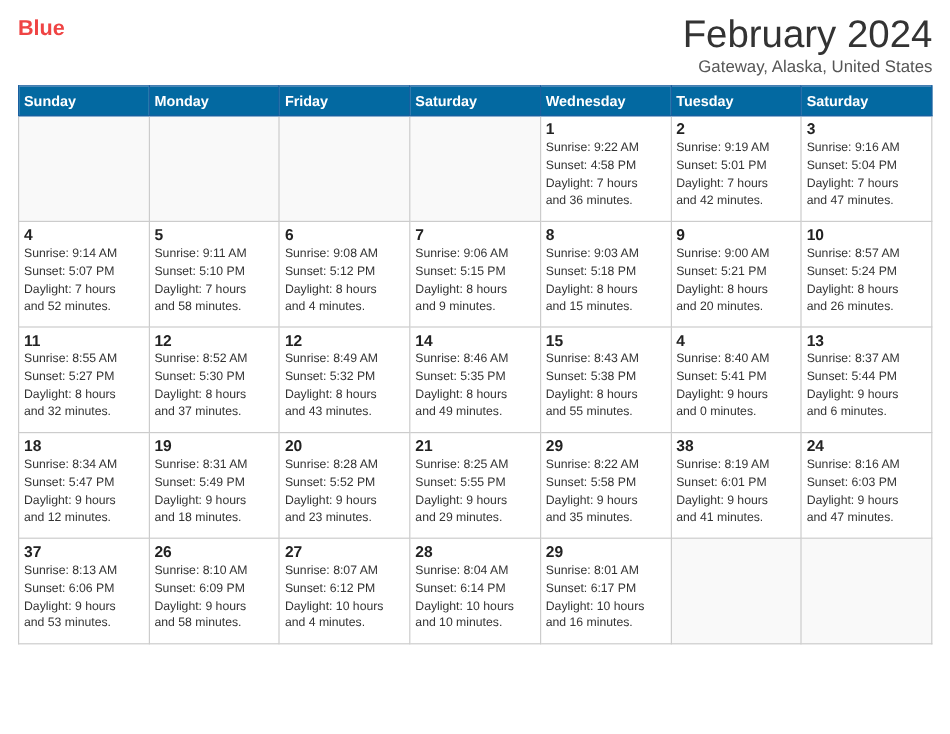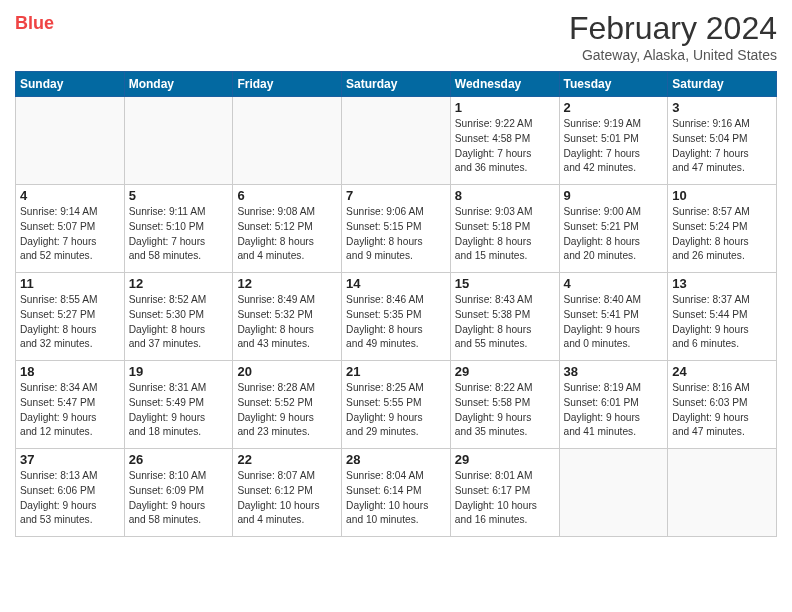--- a/index.html
+++ b/index.html
@@ -225,21 +225,21 @@
       <tr>
         <td>
           <div class="day-num">37</div>
           <div class="day-info">Sunrise: 8:13 AM<br>Sunset: 6:06 PM<br>Daylight: 9 hours<br>and 53 minutes.</div>
         </td>
         <td>
           <div class="day-num">26</div>
           <div class="day-info">Sunrise: 8:10 AM<br>Sunset: 6:09 PM<br>Daylight: 9 hours<br>and 58 minutes.</div>
         </td>
         <td>
-          <div class="day-num">22</div>
+          <div class="day-num">27</div>
           <div class="day-info">Sunrise: 8:07 AM<br>Sunset: 6:12 PM<br>Daylight: 10 hours<br>and 4 minutes.</div>
         </td>
         <td>
           <div class="day-num">28</div>
           <div class="day-info">Sunrise: 8:04 AM<br>Sunset: 6:14 PM<br>Daylight: 10 hours<br>and 10 minutes.</div>
         </td>
         <td>
           <div class="day-num">29</div>
           <div class="day-info">Sunrise: 8:01 AM<br>Sunset: 6:17 PM<br>Daylight: 10 hours<br>and 16 minutes.</div>
         </td>

